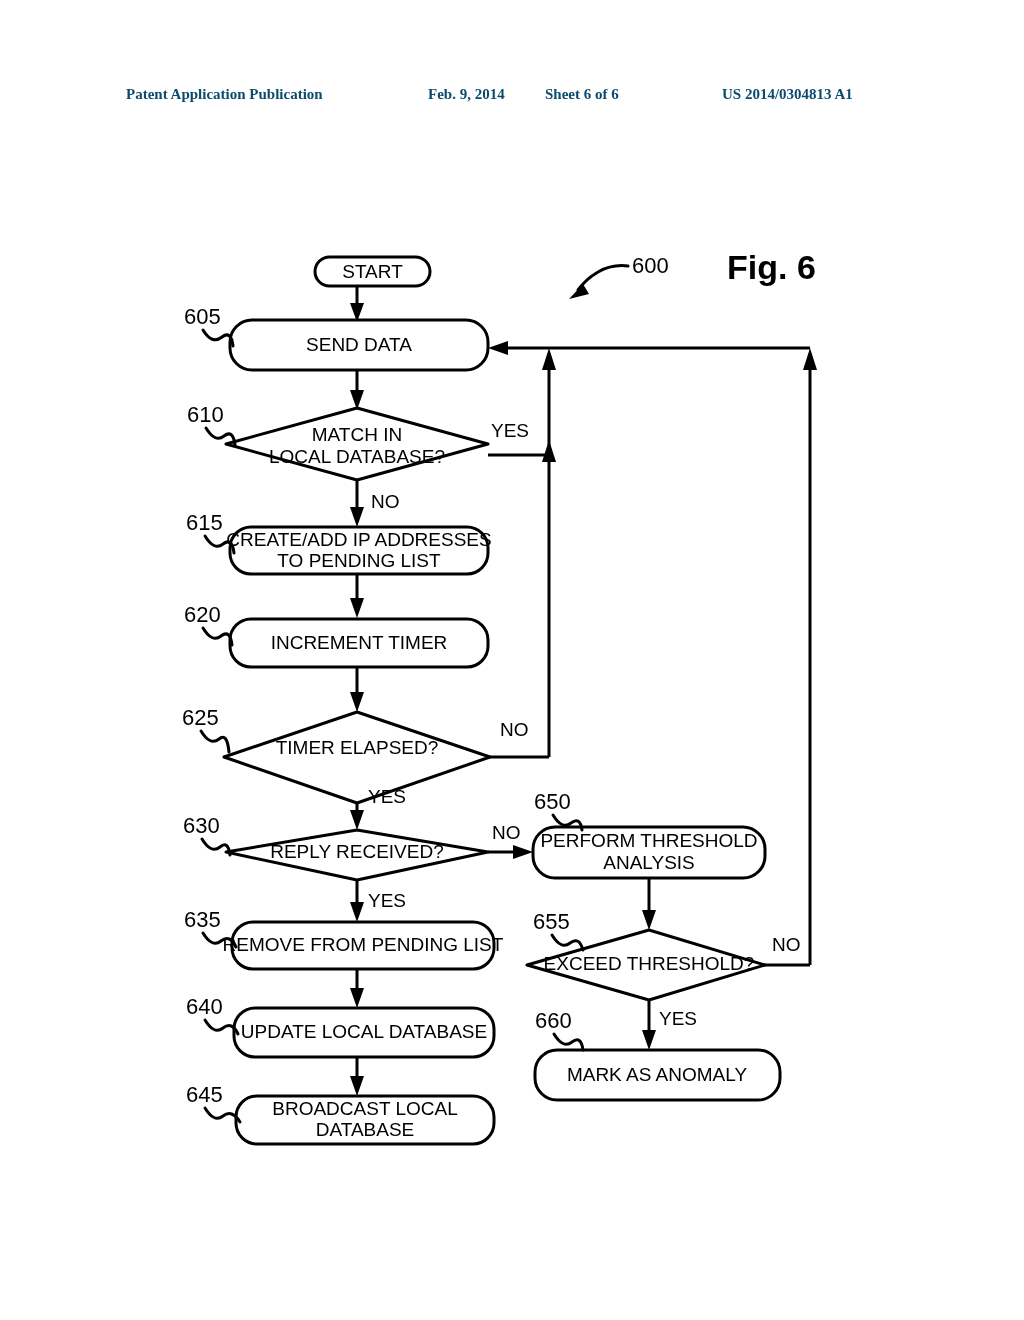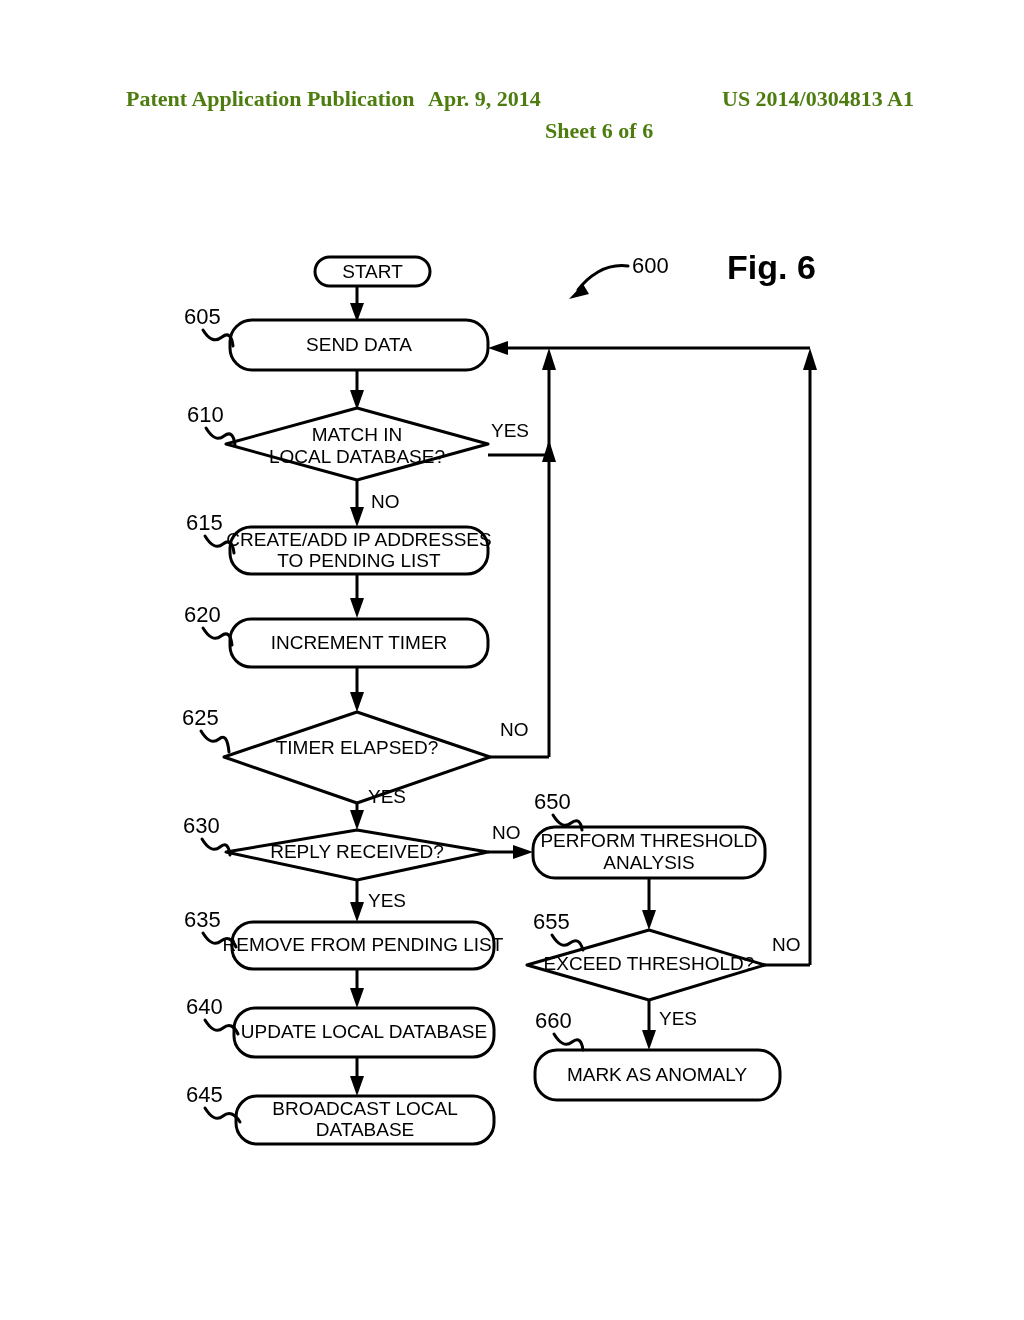--- a/index.html
+++ b/index.html
@@ -26,28 +26,28 @@
     position: absolute;
     top: 86px;
     left: 0;
     width: 1024px;
     height: 34px;
     display: flex;
     flex-direction: row;
     align-items: baseline;
     font-family: "Liberation Serif", serif;
     font-weight: bold;
-    font-size: 22px;
-    color: #4d7c0f;
+    font-size: 15px;
+    color: #0c4a6e;
     letter-spacing: 0px;
     white-space: nowrap;
   }
   #header .h-pub   { position: absolute; left: 126px; }
   #header .h-date  { position: absolute; left: 428px; }
-  #header .h-sheet { position: absolute; left: 545px; margin-top: 32px; }
+  #header .h-sheet { position: absolute; left: 545px; }
   #header .h-num   { position: absolute; left: 722px; }
 
   
   #figure {
     position: absolute;
     top: 0;
     left: 0;
     width: 1024px;
     height: 1320px;
   }
@@ -113,21 +113,21 @@
     dominant-baseline: middle;
   }
 </style>
 </head>
 <body>
 
 <div id="page">
 
   <div id="header">
     <span class="h-pub">Patent Application Publication</span>
-    <span class="h-date">Apr. 9, 2014</span>
+    <span class="h-date">Feb. 9, 2014</span>
     <span class="h-sheet">Sheet 6 of 6</span>
     <span class="h-num">US 2014/0304813 A1</span>
   </div>
 
   <div id="figure">
     <svg id="flow" viewBox="0 0 1024 1320" xmlns="http://www.w3.org/2000/svg">
 
       <g>
         <line class="conn" x1="357" y1="286" x2="357" y2="312"></line>
         <polygon class="arrowhead" points="357,322 350,303 364,303"></polygon>

